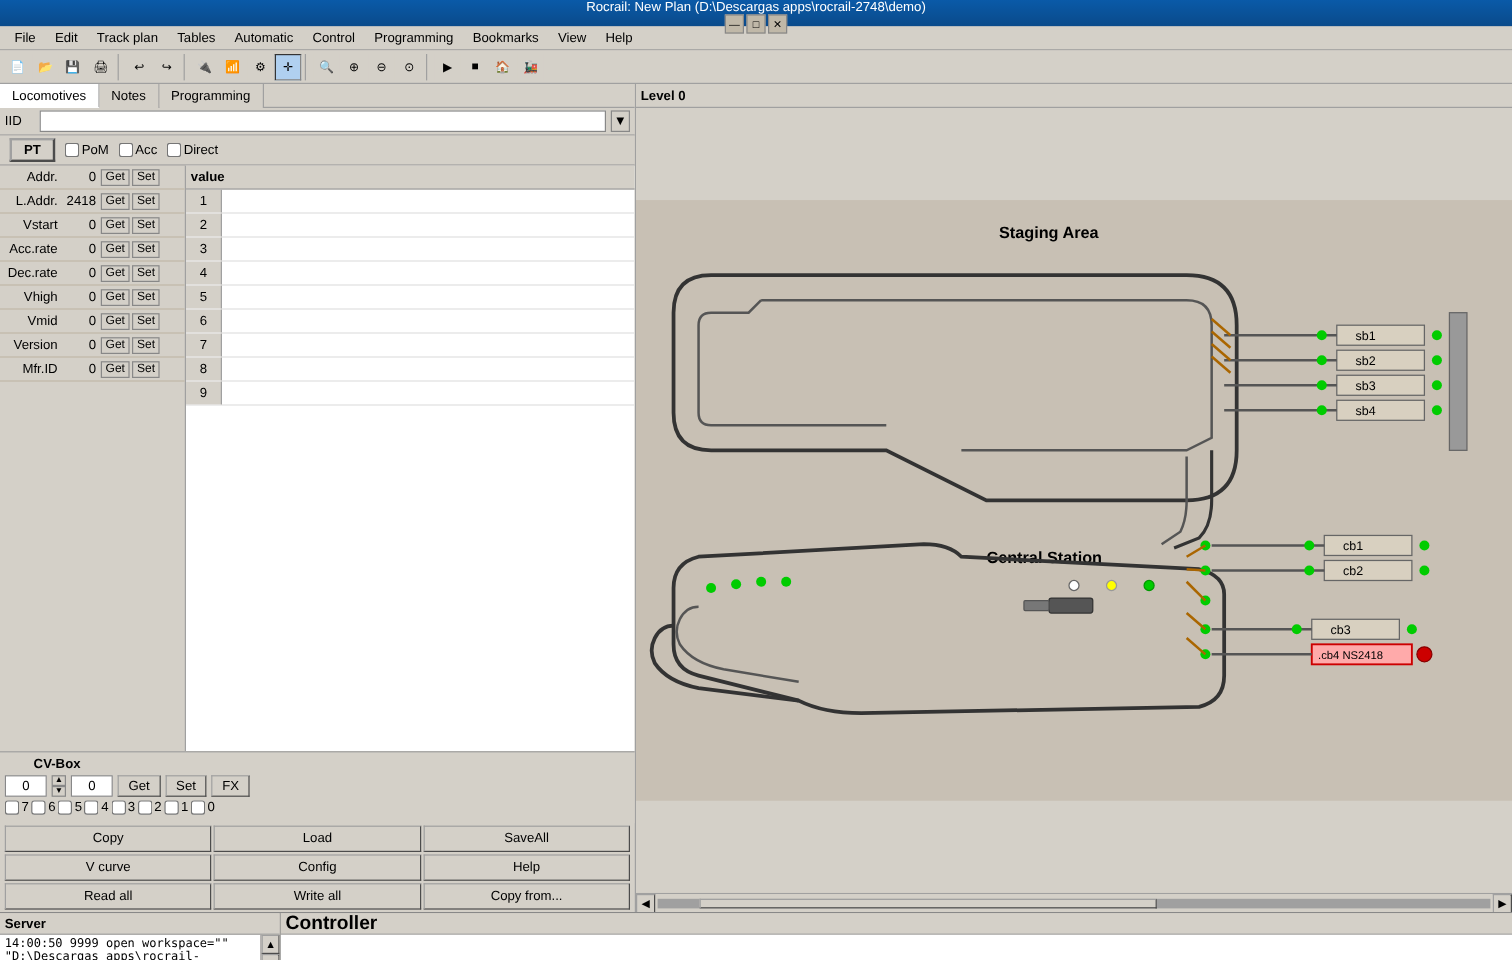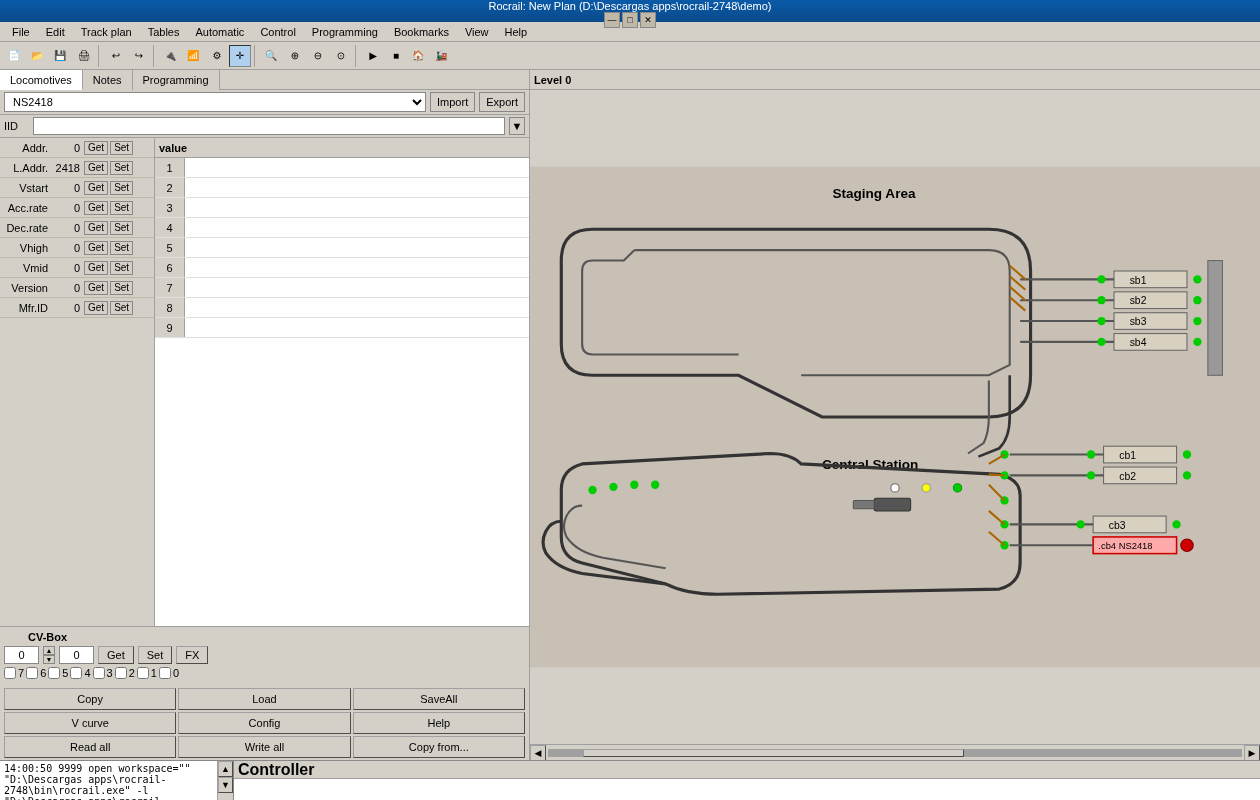--- a/index.html
+++ b/index.html
@@ -473,34 +473,42 @@
 <div id="main-layout">
 
   <div id="left-panel">
 
     <div id="tabs">
       <div class="tab active">Locomotives</div>
       <div class="tab">Notes</div>
       <div class="tab">Programming</div>
     </div>
 
-    <div id="loco-selector">
-      <select id="loco-select">
-        <option>NS2418</option>
-      </select>
-      <button class="small-btn">Import</button>
-      <button class="small-btn">Export</button>
-    </div>
 
     <div id="iid-row">
       <span id="iid-label">IID</span>
       <input type="text" id="iid-input" style="">
       <div class="iid-dropdown">▼</div>
     </div>
 
+    <div id="pt-row">
+      <button class="tab-btn">PT</button>
+      <label class="check-label">
+        <input type="checkbox" style="">
+        <span>PoM</span>
+      </label>
+      <label class="check-label">
+        <input type="checkbox" style="">
+        <span>Acc</span>
+      </label>
+      <label class="check-label">
+        <input type="checkbox" style="">
+        <span>Direct</span>
+      </label>
+    </div>
 
     <div id="cv-area">
 
       <div id="param-list">
         <div class="param-row">
           <span class="param-name">Addr.</span>
           <span class="param-val">0</span>
           <button class="param-btn">Get</button>
           <button class="param-btn">Set</button>
         </div>
@@ -782,20 +790,21 @@
         <div class="scroll-thumb"></div>
       </div>
       <div class="scroll-arrow">▶</div>
     </div>
   </div>
 
 </div>
 
 <div id="bottom-area">
   <div id="server-panel">
+    <div id="server-label">Server</div>
     <div style="display:flex;flex:1;overflow:hidden;">
       <div id="server-log">
         <span>14:00:50 9999 open workspace="" "D:\Descargas apps\rocrail-2748\bin\rocrail.exe" -l "D:\Descargas apps\rocrail-2748\bin" -w "D:\Descargas apps\rocrail-2748\demo" "</span>
       </div>
       <div id="server-vscroll">
         <div style="height:16px;background:#d4d0c8;border:1px outset #a0a0a0;display:flex;align-items:center;justify-content:center;font-size:9px;cursor:pointer;">▲</div>
         <div style="flex:1;background:#d4d0c8;"></div>
         <div style="height:16px;background:#d4d0c8;border:1px outset #a0a0a0;display:flex;align-items:center;justify-content:center;font-size:9px;cursor:pointer;">▼</div>
       </div>
     </div>

